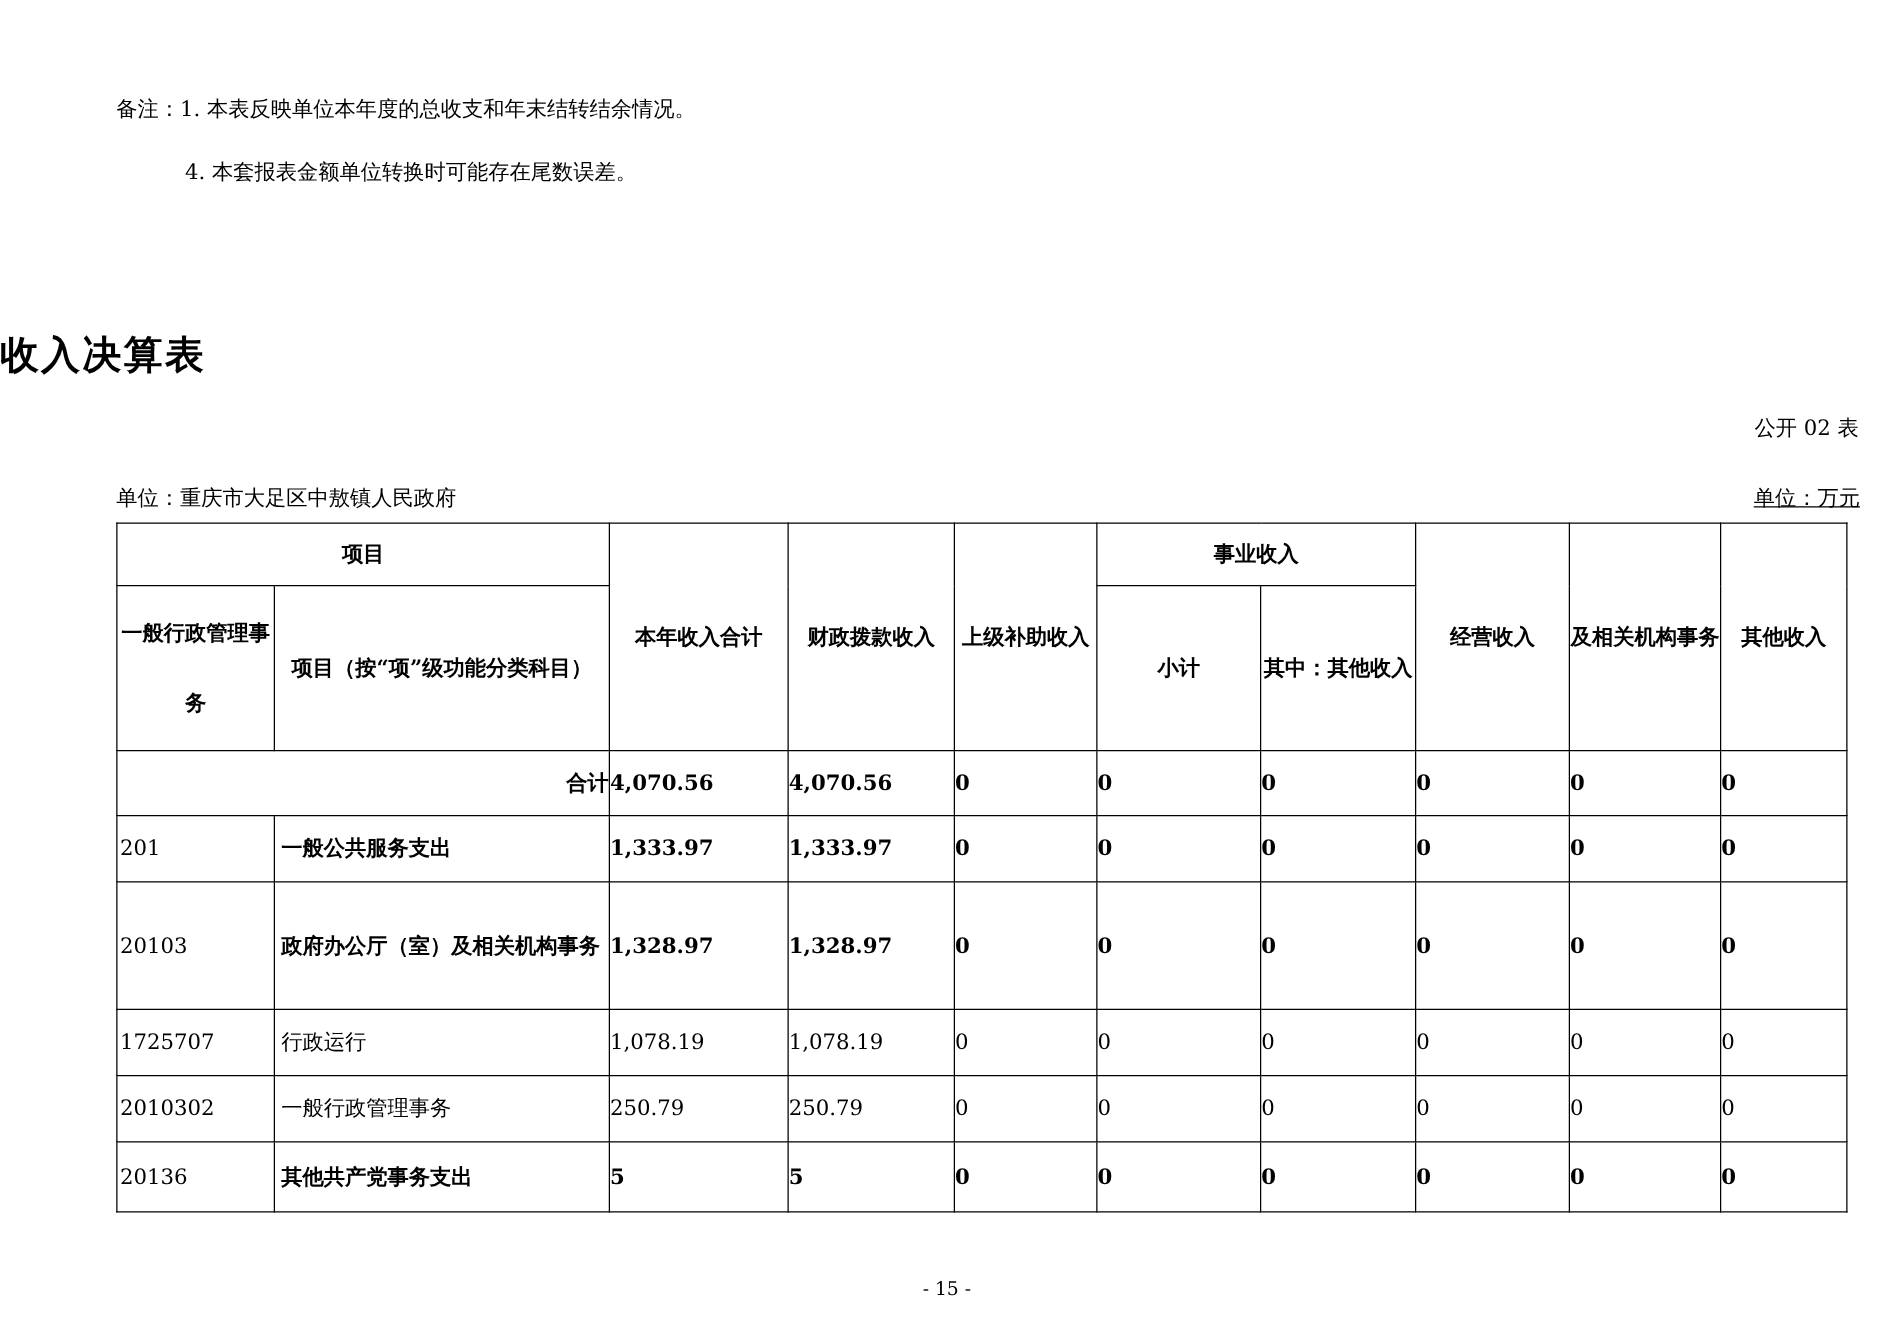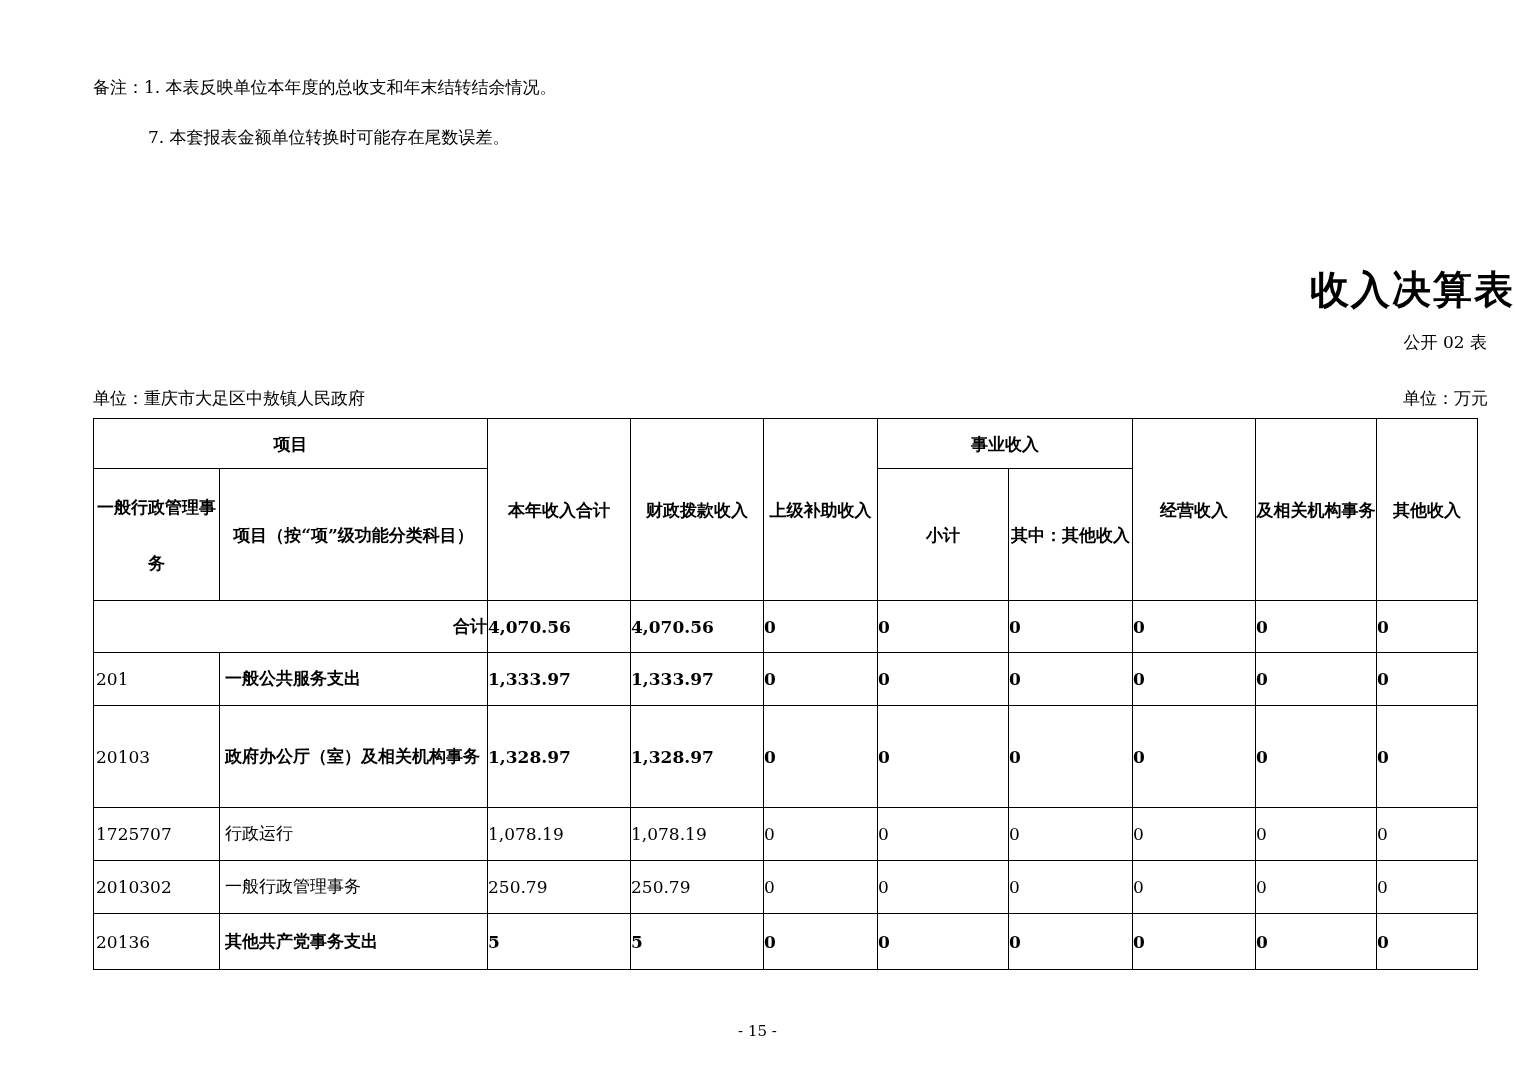--- a/index.html
+++ b/index.html
@@ -7,25 +7,25 @@
   body {
     width: 1515px; height: 1069px;
     position: relative;
     font-family: "DejaVu Serif", "Liberation Serif", serif;
     color: #000;
   }
   .note-line1 { position: absolute; left: 93px; top: 76px; font-size: 17px; }
   .note-line2 { position: absolute; left: 148px; top: 126px; font-size: 17px; }
   .doc-title {
     position: absolute; left: 0; right: 0; top: 263px;
-    text-align: right; font-size: 39px; font-weight: bold; letter-spacing: 2px;
+    text-align: left; font-size: 31px; font-weight: bold; letter-spacing: 2px;
   }
   .table-code { position: absolute; right: 28px; top: 331px; font-size: 17px; }
   .unit-left  { position: absolute; left: 93px;  top: 387px; font-size: 17px; }
-  .unit-right { position: absolute; right: 27px; top: 387px; font-size: 17px; }
+  .unit-right { position: absolute; right: 27px; top: 387px; font-size: 17px; text-decoration: underline; }
 
   table.budget {
     position: absolute; left: 93px; top: 418px;
     border-collapse: collapse; table-layout: fixed;
     width: 1384px;
   }
   .budget th, .budget td {
     border: 1px solid #000;
     font-size: 17px;
     vertical-align: middle;
@@ -53,21 +53,21 @@
 
   .page-footer {
     position: absolute; left: 0; right: 0; top: 1022px;
     text-align: center; font-size: 15px;
   }
 </style>
 </head>
 <body>
 
 <div class="note-line1">备注：1. 本表反映单位本年度的总收支和年末结转结余情况。</div>
-<div class="note-line2">7. 本套报表金额单位转换时可能存在尾数误差。</div>
+<div class="note-line2">4. 本套报表金额单位转换时可能存在尾数误差。</div>
 
 <div class="doc-title">收入决算表</div>
 
 <div class="table-code">公开 02 表</div>
 <div class="unit-left">单位：重庆市大足区中敖镇人民政府</div>
 <div class="unit-right">单位：万元</div>
 
 <table class="budget">
   <colgroup>
     <col style="width:126px">

